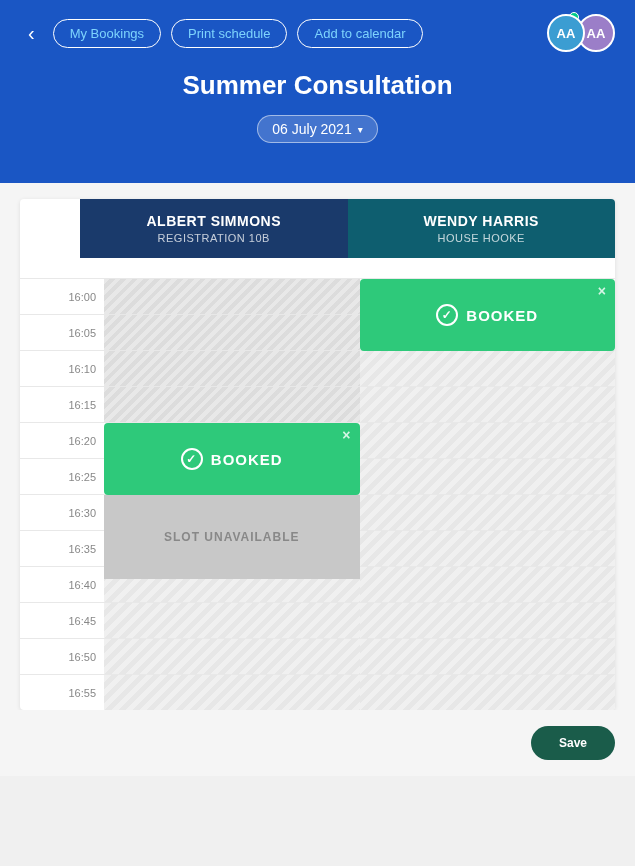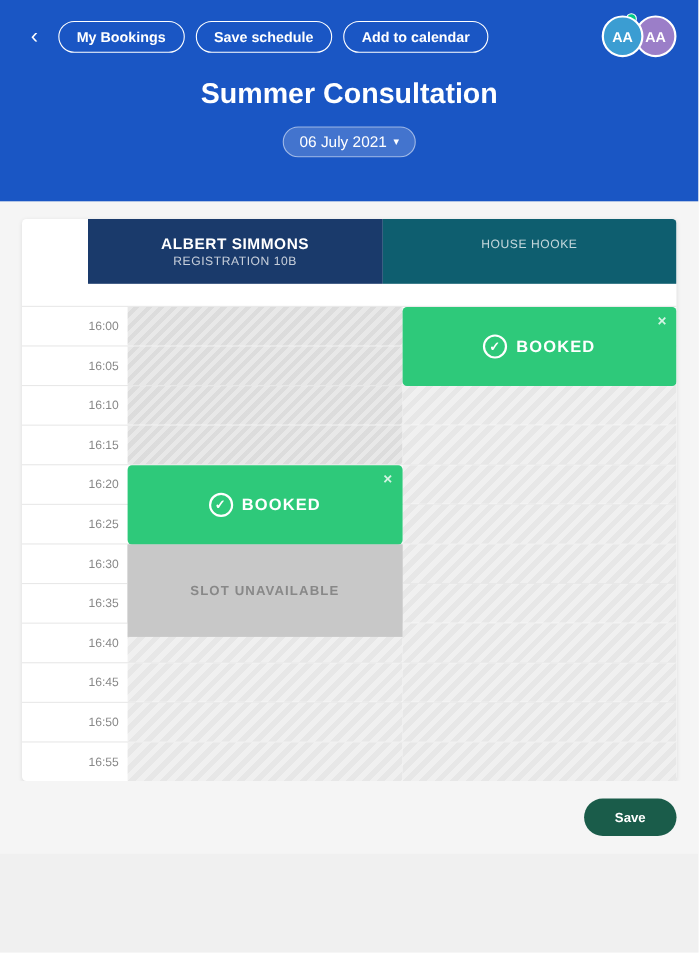--- a/index.html
+++ b/index.html
@@ -27,26 +27,26 @@
       background: none;
       border: none;
       color: white;
       font-size: 20px;
       cursor: pointer;
       padding: 4px 8px;
     }
     .nav-btn {
       border: 1.5px solid white;
       background: none;
-      color: #ffffff;
+      color: #7dd3fc;
       border-radius: 20px;
       padding: 6px 16px;
       font-size: 13px;
       cursor: pointer;
-      font-weight: 700;
+      font-weight: 400;
     }
     .avatars {
       margin-left: auto;
       display: flex;
       align-items: center;
     }
     .avatar {
       width: 38px;
       height: 38px;
       border-radius: 50%;
@@ -160,29 +160,28 @@
     .time-grid {
       display: flex;
       flex-direction: column;
     }
     .time-row {
       display: flex;
       height: 36px;
       border-top: 1px solid #e8e8e8;
     }
     .time-label {
-      width: 60px;
+      width: 84px;
       font-size: 11px;
       color: #888;
       display: flex;
       align-items: center;
       justify-content: flex-end;
       padding-right: 8px;
       flex-shrink: 0;
-      margin-left: 36px;
     }
     .time-cells {
       flex: 1;
       display: flex;
     }
     .cell {
       flex: 1;
       position: relative;
     }
     .cell-hatched {
@@ -276,21 +275,21 @@
       cursor: pointer;
     }
   </style>
 </head>
 <body>
 
 <div class="header">
   <div class="header-top">
     <button class="back-btn">‹</button>
     <button class="nav-btn">My Bookings</button>
-    <button class="nav-btn">Save schedule</button>
+    <button class="nav-btn">Print schedule</button>
     <button class="nav-btn">Add to calendar</button>
     <div class="avatars">
       <div class="avatar-wrap">
         <div class="avatar avatar-blue">AA</div>
         <div class="avatar-dot"></div>
       </div>
       <div class="avatar avatar-purple">AA</div>
     </div>
   </div>
   <h1 class="page-title">Summer Consultation</h1>
@@ -305,20 +304,21 @@
 <div class="main">
   <div style="padding: 16px 10px 0;">
     <div class="schedule-container">
 
       <div class="col-headers">
         <div class="col-header col-header-albert">
           <div class="col-header-name">ALBERT SIMMONS</div>
           <div class="col-header-sub">REGISTRATION 10B</div>
         </div>
         <div class="col-header col-header-wendy">
+          <div class="col-header-name">WENDY HARRIS</div>
           <div class="col-header-sub">HOUSE HOOKE</div>
         </div>
       </div>
 
       <div class="time-grid" id="time-grid">
       <div class="time-row">
             <div class="time-label">16:00</div>
             <div class="time-cells">
               <div class="cell cell-hatched"></div>
               <div class="cell" style="position: relative;">

